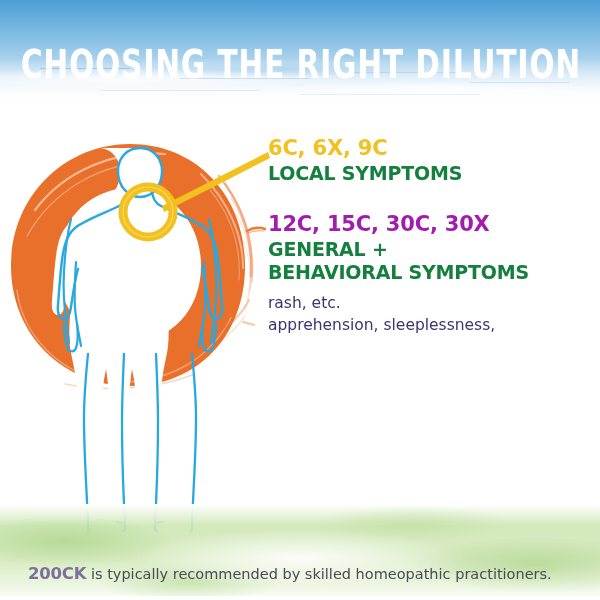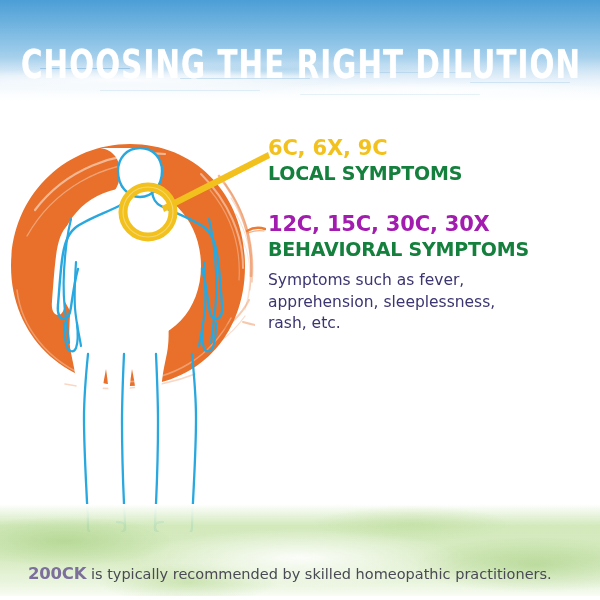--- a/index.html
+++ b/index.html
@@ -338,26 +338,26 @@
 
     <div class="block">
       <span class="dash">
         <svg width="20" height="8" viewBox="0 0 20 8" aria-hidden="true">
           <path d="M1,5 C6,2 13,1 19,3" stroke="#ed7c32" stroke-width="2.6" fill="none" stroke-linecap="round"></path>
           <path d="M2,7 C7,5 13,4 18,5" stroke="#ed7c32" stroke-width="1.2" fill="none" stroke-linecap="round" opacity=".6"></path>
         </svg>
       </span>
       <p class="kicker orange">12C, 15C, 30C, 30X</p>
       <p class="subhead">
+        <span class="line">GENERAL +</span>
         <span class="line">BEHAVIORAL SYMPTOMS</span>
       </p>
       <p class="body-copy">
-        <span class="line">Symptoms such as fever,</span>
+        <span class="line">rash, etc.</span>
         <span class="line">apprehension, sleeplessness,</span>
-        <span class="line">rash, etc.</span>
       </p>
     </div>
 
   </div>
 
   <div class="footer-band">
     <div class="footer-green"></div>
   </div>
 
   <div class="footer-text"><span class="strong">200CK</span><span> is typically recommended by skilled homeopathic practitioners.</span></div>

